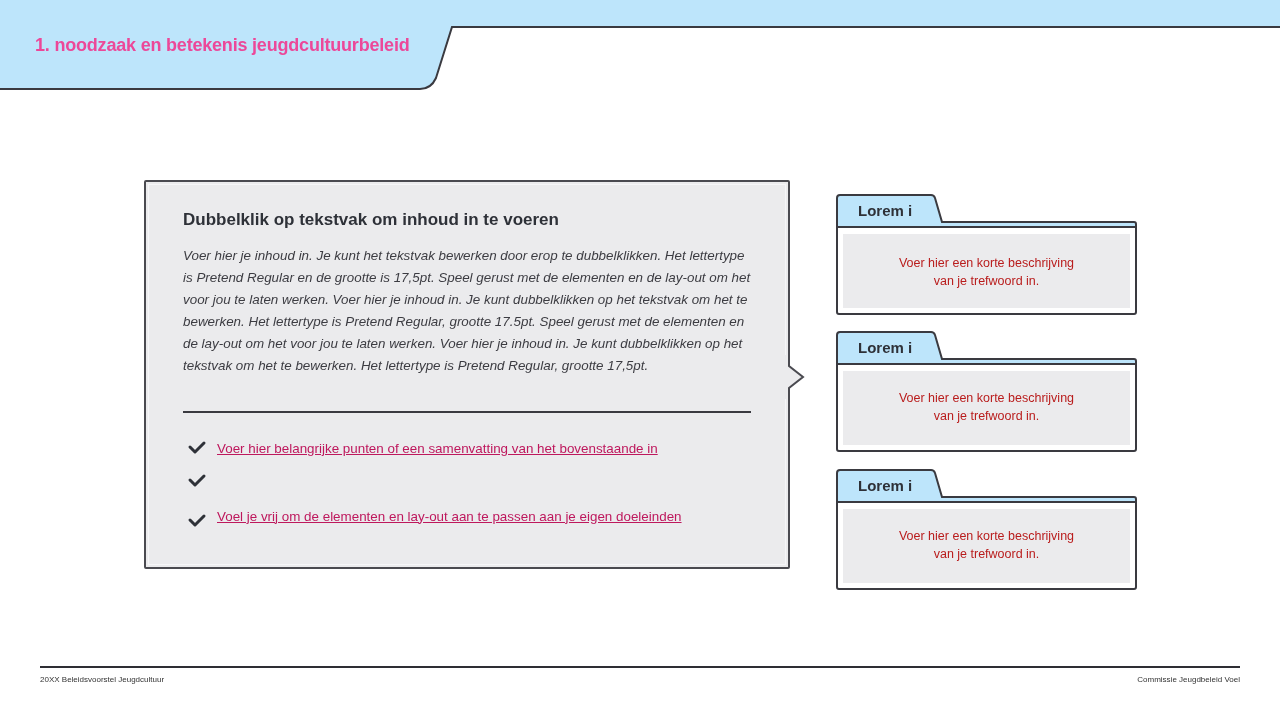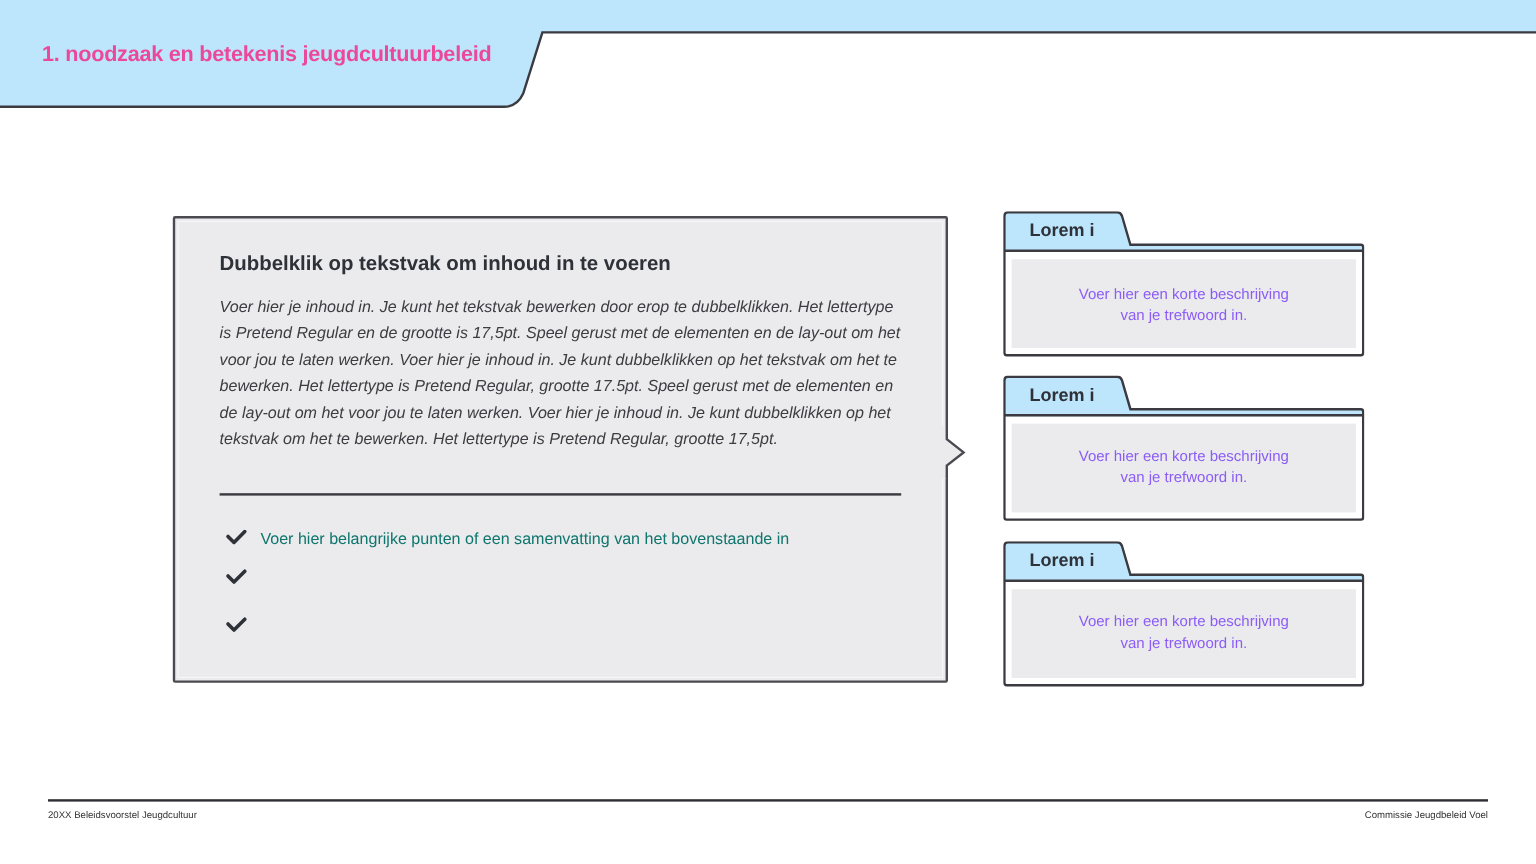--- a/index.html
+++ b/index.html
@@ -11,26 +11,26 @@
   .main-box { position:absolute; left:144px; top:180px; width:646px; height:389px;
               border:2px solid #4a4a50; border-radius:2px; background:#ebebed; box-sizing:border-box; }
   .main-inner { position:absolute; left:2px; top:2px; right:2px; bottom:2px; border:1px solid #f6f6f8; background:#ebebed; }
   .main-svg { position:absolute; left:784px; top:355px; }
   .main-title { position:absolute; left:183px; top:210px; font-size:17px; font-weight:bold; color:#2e3138; }
   .main-body { position:absolute; left:183px; top:245px; width:570px; font-size:13.4px; line-height:22px; color:#3c3c42;font-style:italic; }
   .divider { position:absolute; left:183px; top:411px; width:568px; height:2px; background:#3a3a40; }
   .bullets { position:absolute; left:187px; top:440px; }
   .bullet { position:absolute; left:0; white-space:nowrap; display:flex; align-items:center; }
   .bullet .chk { width:20px; height:16px; margin-right:10px; }
-  .bullet .txt { font-size:13.4px; color:#0f766e; }
+  .bullet .txt { font-size:13.4px; color:#be185d;text-decoration:underline; }
 
-  .card { position:absolute; left:836px; width:301px; }
+  .card { position:absolute; left:836px; width:301px;margin-top:18px; }
   .card svg { position:absolute; left:0; top:0; }
   .card .tab-label { position:absolute; left:22px; top:8px; font-size:15px; font-weight:bold; color:#2e3138; }
-  .card .desc { position:absolute; left:7px; width:287px; text-align:center; font-size:12.5px; line-height:18px; color:#8b5cf6; }
+  .card .desc { position:absolute; left:7px; width:287px; text-align:center; font-size:12.5px; line-height:18px; color:#b91c1c; }
 
   .footer-line { position:absolute; left:40px; top:666px; width:1200px; height:2px; background:#2e2e34; }
   .footer-left { position:absolute; left:40px; top:675px; font-size:8px; color:#333;text-align:center; }
   .footer-right { position:absolute; right:40px; top:675px; font-size:8px; color:#333; }
 </style>
 </head>
 <body>
 
 <svg class="hdr-svg" width="1280" height="95" viewBox="0 0 1280 95">
   <path d="M0 0 H1280 V27 H452 L436 78 Q431 89 420 89 H0 Z" fill="#bde5fb"></path>
@@ -59,20 +59,21 @@
   </div>
   <div class="bullet" style="top:32px;">
     <svg class="chk" viewBox="0 0 20 16">
         <path d="M3 8 L8 13 L17 4" fill="none" stroke="#2e3138" stroke-width="3" stroke-linecap="round" stroke-linejoin="round"></path>
       </svg>
   </div>
   <div class="bullet" style="top:64px;">
     <svg class="chk" viewBox="0 0 20 16" style="margin-top:8px;">
         <path d="M3 8 L8 13 L17 4" fill="none" stroke="#2e3138" stroke-width="3" stroke-linecap="round" stroke-linejoin="round"></path>
       </svg>
+    <span class="txt">Voel je vrij om de elementen en lay-out aan te passen aan je eigen doeleinden</span>
   </div>
 </div>
 
 <div class="card" style="top:176px; height:122px;">
   <svg width="301" height="122" viewBox="0 0 301 122">
     <path d="M1 120 V4 Q1 1 4 1 H95 Q98 1 99 4 L106 28 H298 Q300 28 300 30 V120 Z" fill="#bde5fb"></path>
     <rect x="1" y="34" width="299" height="86" fill="#ffffff"></rect>
     <rect x="7" y="40" width="287" height="74" fill="#ebebed"></rect>
     <path d="M1 33 V4 Q1 1 4 1 H95 Q98 1 99 4 L106 28 H298 Q300 28 300 30 V118 Q300 120 298 120 H3 Q1 120 1 118 V33 H300" fill="none" stroke="#3a3a40" stroke-width="2"></path>
   </svg>

